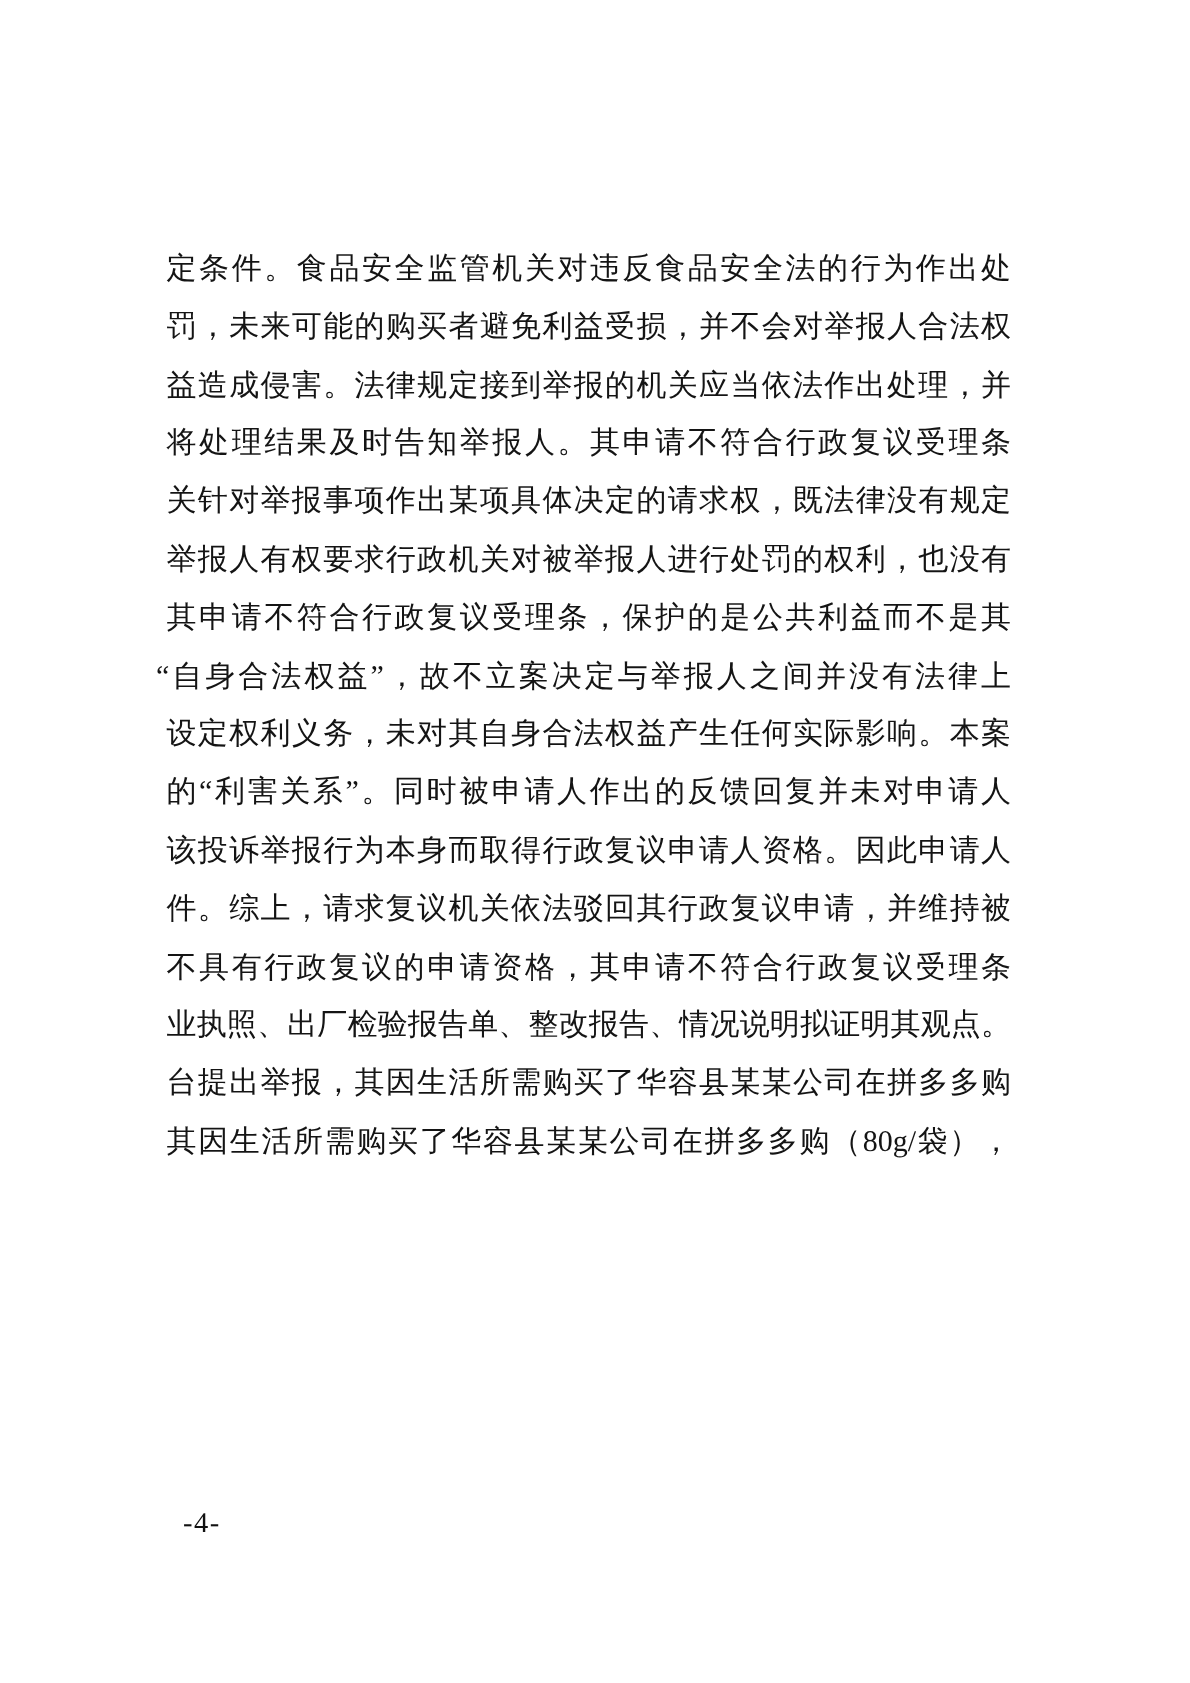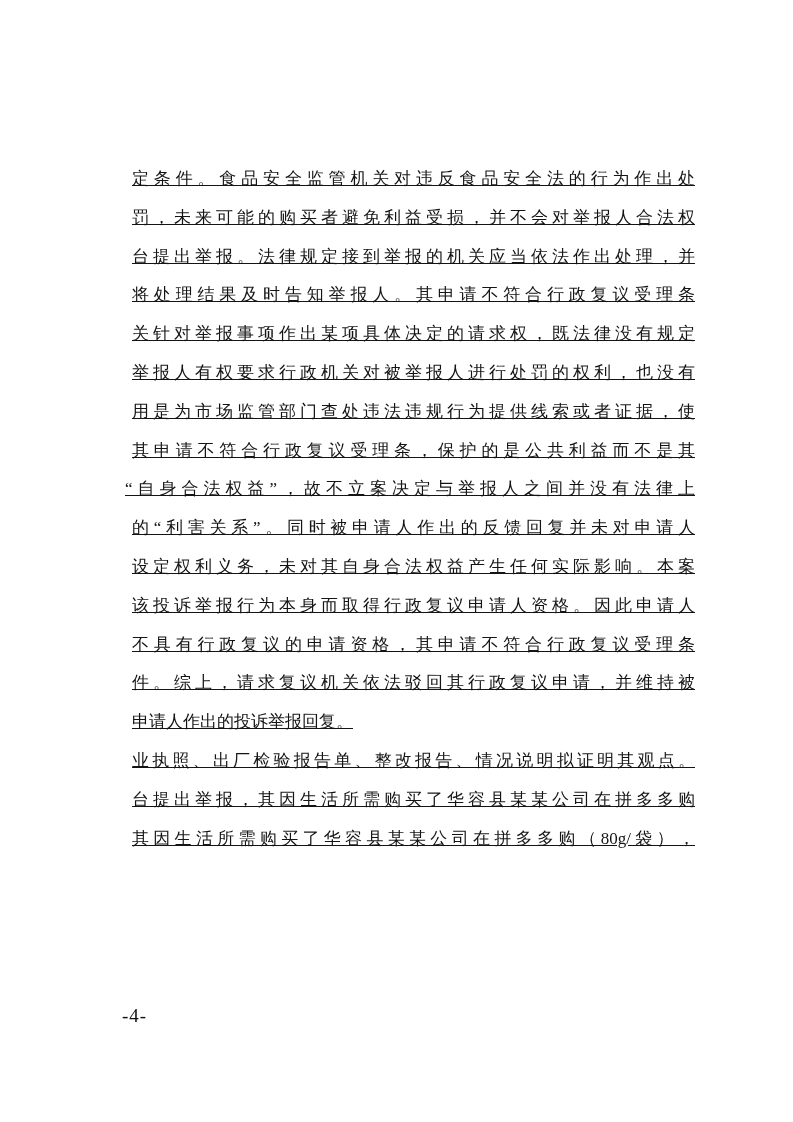--- a/index.html
+++ b/index.html
@@ -7,27 +7,26 @@
   body {
     width: 793px;
     height: 1122px;
     position: relative;
     font-family: "Liberation Serif", "DejaVu Serif", serif;
     color: #111111;
     overflow: hidden;
   }
   .text-block {
     position: absolute;
-    left: 132px;
+    left: 111px;
     top: 160px;
     width: 563px;
-    font-size: 17px;
+    font-size: 20px;
     line-height: 38.8px;
     color: #141414;
-    text-decoration: underline;
   }
   .line {
     text-align: justify;
     text-align-last: justify;
     height: 38.8px;
     overflow: visible;
   }
   .line.short {
     text-align: left;
     text-align-last: left;
@@ -49,31 +48,29 @@
     letter-spacing: 1px;
     color: #111111;
   }
 </style>
 </head>
 <body>
 
 <div class="text-block">
   <div class="line">定条件。食品安全监管机关对违反食品安全法的行为作出处</div>
   <div class="line">罚，未来可能的购买者避免利益受损，并不会对举报人合法权</div>
-  <div class="line">台提出举报。法律规定接到举报的机关应当依法作出处理，并</div>
+  <div class="line">益造成侵害。法律规定接到举报的机关应当依法作出处理，并</div>
   <div class="line">将处理结果及时告知举报人。其申请不符合行政复议受理条</div>
   <div class="line">关针对举报事项作出某项具体决定的请求权，既法律没有规定</div>
   <div class="line">举报人有权要求行政机关对被举报人进行处罚的权利，也没有</div>
-  <div class="line">用是为市场监管部门查处违法违规行为提供线索或者证据，使</div>
   <div class="line">其申请不符合行政复议受理条，保护的是公共利益而不是其</div>
   <div class="line hang">“自身合法权益”，故不立案决定与举报人之间并没有法律上</div>
+  <div class="line">设定权利义务，未对其自身合法权益产生任何实际影响。本案</div>
   <div class="line">的“利害关系”。同时被申请人作出的反馈回复并未对申请人</div>
-  <div class="line">设定权利义务，未对其自身合法权益产生任何实际影响。本案</div>
   <div class="line">该投诉举报行为本身而取得行政复议申请人资格。因此申请人</div>
+  <div class="line">件。综上，请求复议机关依法驳回其行政复议申请，并维持被</div>
   <div class="line">不具有行政复议的申请资格，其申请不符合行政复议受理条</div>
-  <div class="line">件。综上，请求复议机关依法驳回其行政复议申请，并维持被</div>
-  <div class="line short">申请人作出的投诉举报回复。</div>
   <div class="line">业执照、出厂检验报告单、整改报告、情况说明拟证明其观点。</div>
   <div class="line">台提出举报，其因生活所需购买了华容县某某公司在拼多多购</div>
   <div class="line">其因生活所需购买了华容县某某公司在拼多多购（80g/袋），</div>
 </div>
 
 <div class="page-number">-4-</div>
 
 </body></html>

